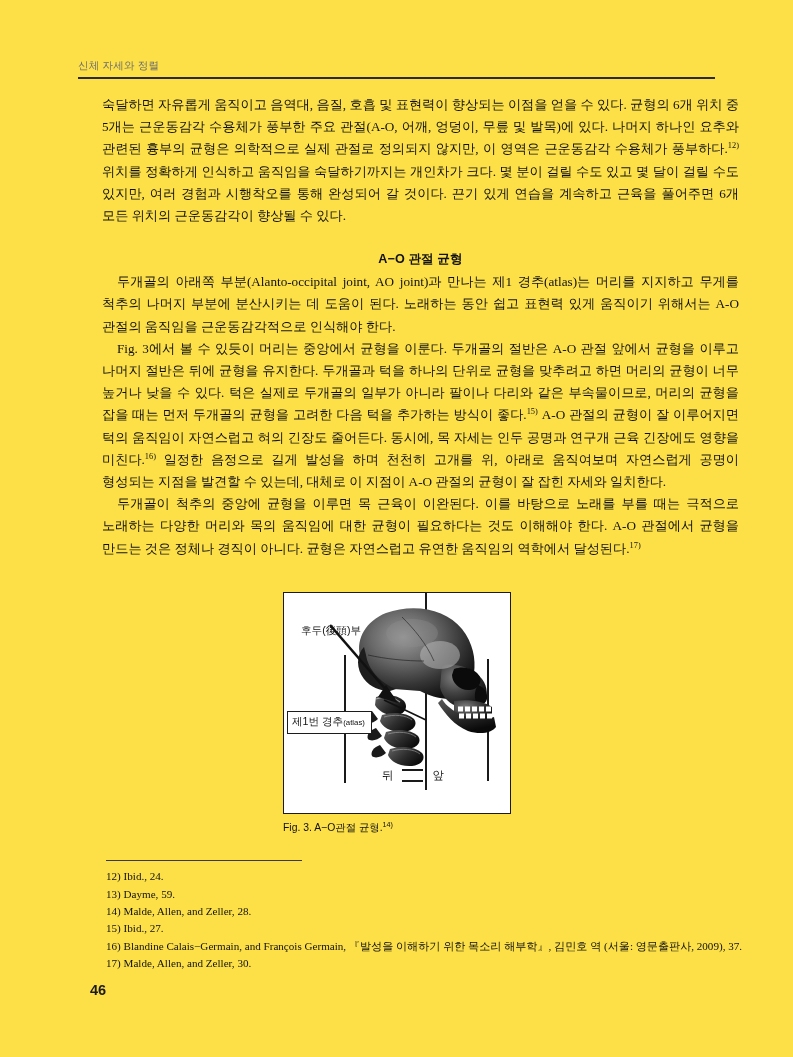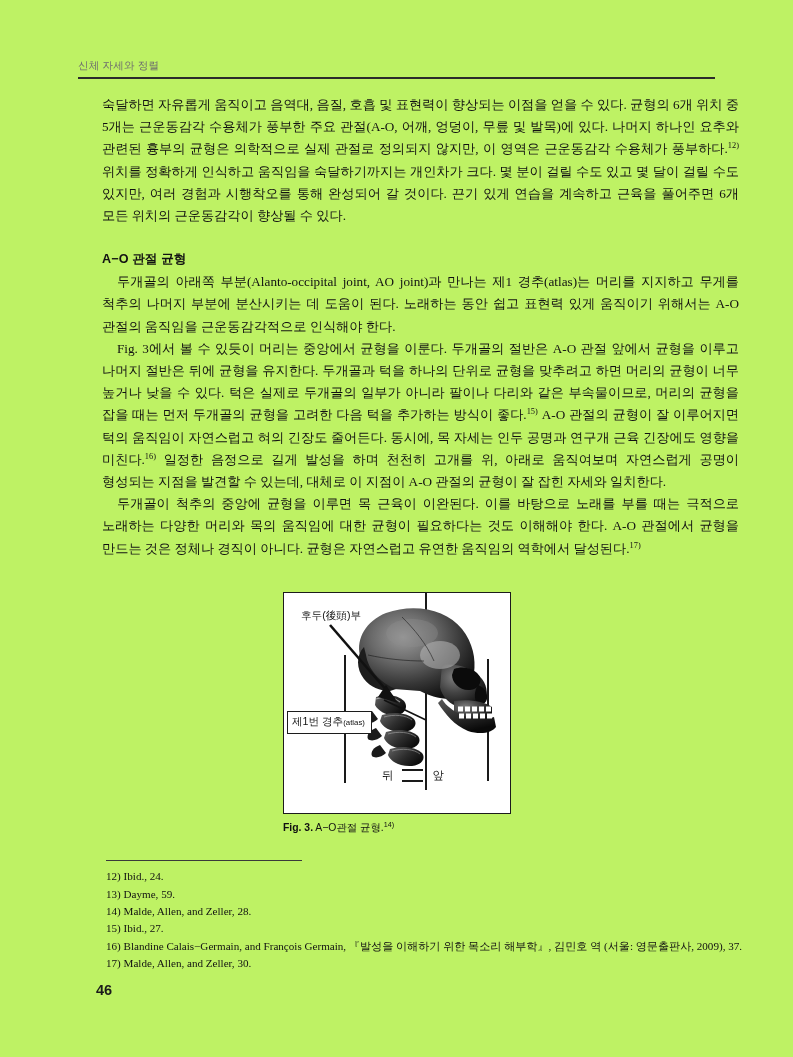--- a/index.html
+++ b/index.html
@@ -7,21 +7,21 @@
     padding: 0;
     background: #b0b0b0;
   }
   body {
     font-family: "Liberation Serif", "DejaVu Serif", serif;
   }
   .page {
     position: relative;
     width: 793px;
     height: 1057px;
-    background: #bef264;
+    background: #fde047;
     overflow: hidden;
     box-sizing: border-box;
   }
 
   
   .running-head {
     position: absolute;
     left: 78px;
     top: 58px;
     width: 637px;
@@ -61,20 +61,21 @@
   }
   p.indent { text-indent: 15px; }
 
   h2.section-head {
     margin: 24px 0 3px 0;
     font-family: "Liberation Sans", "DejaVu Sans", sans-serif;
     font-size: 12.6px;
     font-weight: bold;
     color: #111;
     letter-spacing: .1px;
+    text-align: center;
   }
 
   sup.fn {
     font-size: 8.4px;
     vertical-align: super;
     line-height: 0;
   }
 
   
   .figure-wrap {
@@ -109,20 +110,21 @@
     width: 164px;
     height: 165px;
   }
 
   
   .fig-label {
     position: absolute;
     font-family: "Liberation Sans", "DejaVu Sans", sans-serif;
     color: #111;
     white-space: nowrap;
+    margin-top: 15px;
   }
   .label-occiput {
     left: 17px;
     top: 16px;
     font-size: 10.6px;
   }
   .leader-occiput {
     position: absolute;
     left: 44px;
     top: 30px;
@@ -173,21 +175,21 @@
     border-bottom: 2.6px solid #1a1a1a;
   }
 
   .fig-caption {
     margin-top: 7px;
     font-family: "Liberation Sans", "DejaVu Sans", sans-serif;
     font-size: 10.4px;
     color: #111;
     letter-spacing: 0;
   }
-  .fig-caption .cap-label { font-weight: bold; }
+  .fig-caption .cap-label { font-weight: normal; }
   .fig-caption sup { font-size: 7.2px; vertical-align: super; line-height: 0; }
 
   
   .footnotes {
     position: absolute;
     left: 78px;
     top: 860px;
     width: 637px;
     margin-left: 28px;
   }
@@ -200,21 +202,21 @@
   .fn-item {
     font-size: 11.1px;
     line-height: 17.4px;
     color: #111;
     word-break: keep-all;
   }
 
   
   .folio {
     position: absolute;
-    left: 96px;
+    left: 90px;
     top: 982px;
     font-family: "Liberation Sans", "DejaVu Sans", sans-serif;
     font-size: 14.5px;
     font-weight: bold;
     color: #1a1a1a;
   }
 </style>
 </head>
 <body>
 

